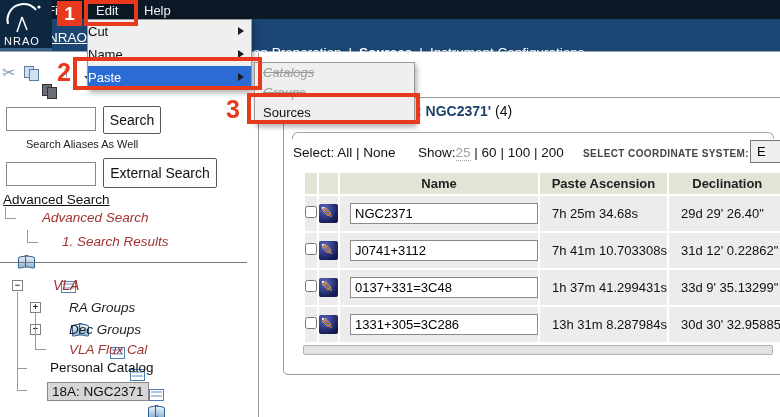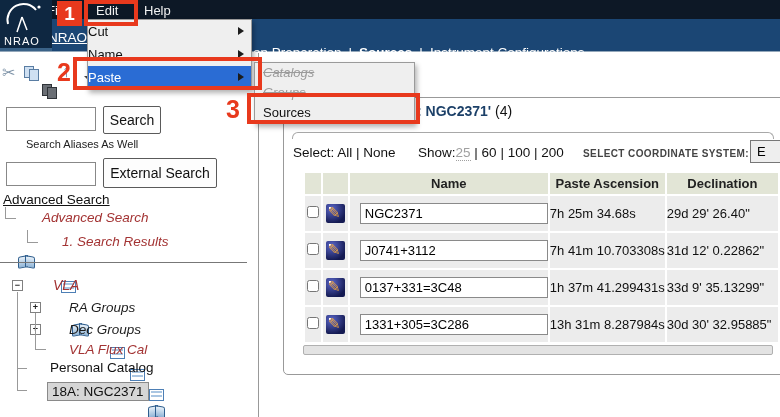--- a/index.html
+++ b/index.html
@@ -91,21 +91,21 @@
   .coord-btn { background:#eee; border:1px solid #777; font-size:13px; text-align:left;
                padding-left:6px; font-family:"Liberation Sans",sans-serif; }
 
   table.sources { border-collapse:separate; border-spacing:2px; table-layout:fixed; }
   table.sources th { background:#e2e5d6; height:21px; font-weight:bold; font-size:13px; color:#222; }
   table.sources td { background:#ececec; height:35px; font-size:13px; vertical-align:middle; }
   td.c { text-align:center; }
   .name-input { width:188px; height:21px; border:1px solid #8a8a8a; background:#fff;
                 font-size:13px; padding:0 4px; margin-left:10px;
                 font-family:"Liberation Sans",sans-serif; }
-  .coordtxt { padding-left:0; white-space:nowrap; }
+  .coordtxt { padding-left:12px; white-space:nowrap; }
   .edit-icon { width:19px; height:19px; margin:0 auto; border-radius:2px; position:relative;
       background:radial-gradient(circle at 30% 25%, #5a66c8, #141a52 75%); }
   .edit-icon:after { content:"✎"; position:absolute; left:2px; top:0; color:#eca43f; font-size:15px; }
   .edit-icon:before { content:""; position:absolute; left:3px; top:3px; width:2px; height:2px; background:#fff; }
   .rowcb { width:12px; height:12px; }
   .hscroll { left:303px; top:345px; width:470px; height:10px; background:#e3e3e3;
              border:1px solid #b0b0b0; border-radius:2px; }
 </style>
 </head>
 <body>

